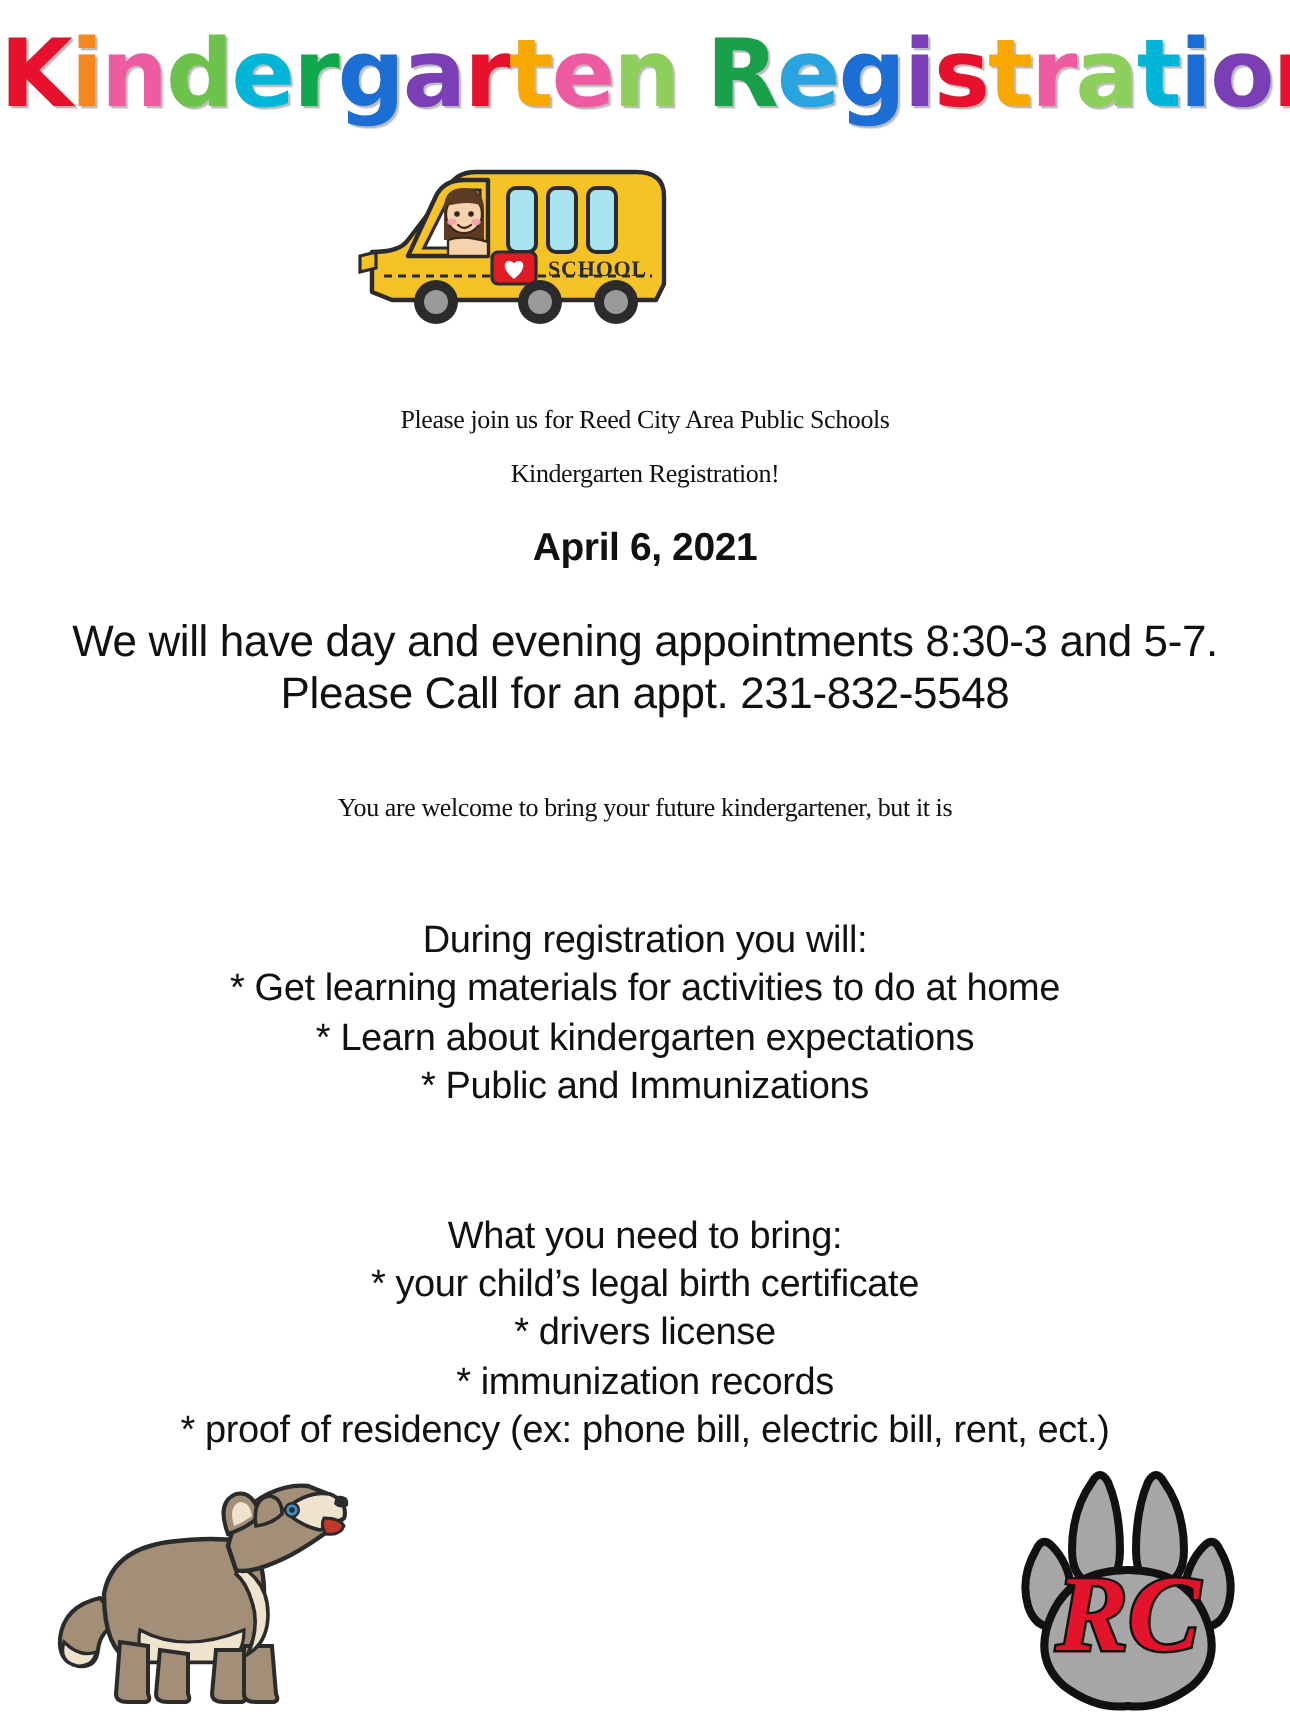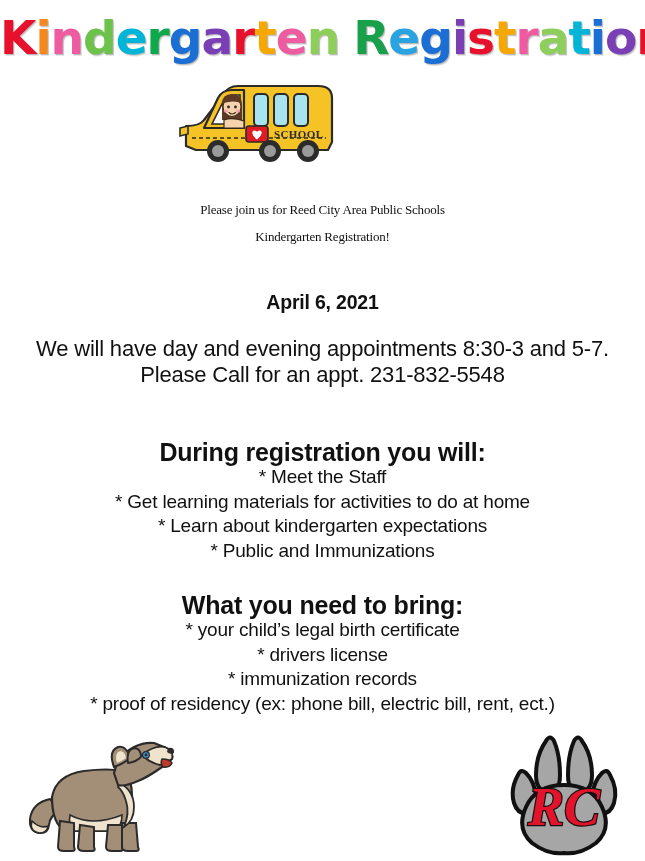--- a/index.html
+++ b/index.html
@@ -64,32 +64,32 @@
   .para {
     font-size: 22px;
     line-height: 26px;
     letter-spacing: -0.2px;
   }
   .para.big { font-size: 13px; line-height: 27px; font-family: Liberation Serif, serif; }
   .date-line {
     font-size: 19.5px;
     font-weight: bold;
     letter-spacing: -0.2px;
-    margin-top: 28px;
   }
   .list-line {
     font-size: 19px;
     line-height: 24.5px;
     letter-spacing: -0.2px;
   }
   .sec-head {
-    font-size: 25px;
-    font-weight: bold;
+    font-size: 19px;
+    font-weight: normal;
     line-height: 25px;
     letter-spacing: -0.2px;
+    margin-top: 19px;
   }
   .gap-sm { height: 13px; }
   .gap-md { height: 22px; }
   .gap-lg { height: 30px; }
 
   
   .coyote-wrap {
     position: absolute;
     left: 22px;
     top: 737px;
@@ -167,24 +167,24 @@
     <div class="para big">Kindergarten Registration!</div>
 
     <div class="gap-sm"></div>
     <div class="date-line">April 6, 2021</div>
 
     <div class="gap-md"></div>
     <div class="para">We will have day and evening appointments 8:30-3 and 5-7.</div>
     <div class="para">Please Call for an appt. 231-832-5548</div>
 
     <div class="gap-lg"></div>
+    <div class="para big">You are welcome to bring your future kindergartener, but it is</div>
 
     <div class="gap-md"></div>
     <div class="sec-head">During registration you will:</div>
-    <div class="list-line">* Meet the Staff</div>
     <div class="list-line">* Get learning materials for activities to do at home</div>
     <div class="list-line">* Learn about kindergarten expectations</div>
     <div class="list-line">* Public and Immunizations</div>
 
     <div class="gap-lg"></div>
     <div class="sec-head">What you need to bring:</div>
     <div class="list-line">* your child’s legal birth certificate</div>
     <div class="list-line">* drivers license</div>
     <div class="list-line">* immunization records</div>
     <div class="list-line">* proof of residency (ex: phone bill, electric bill, rent, ect.)</div>

